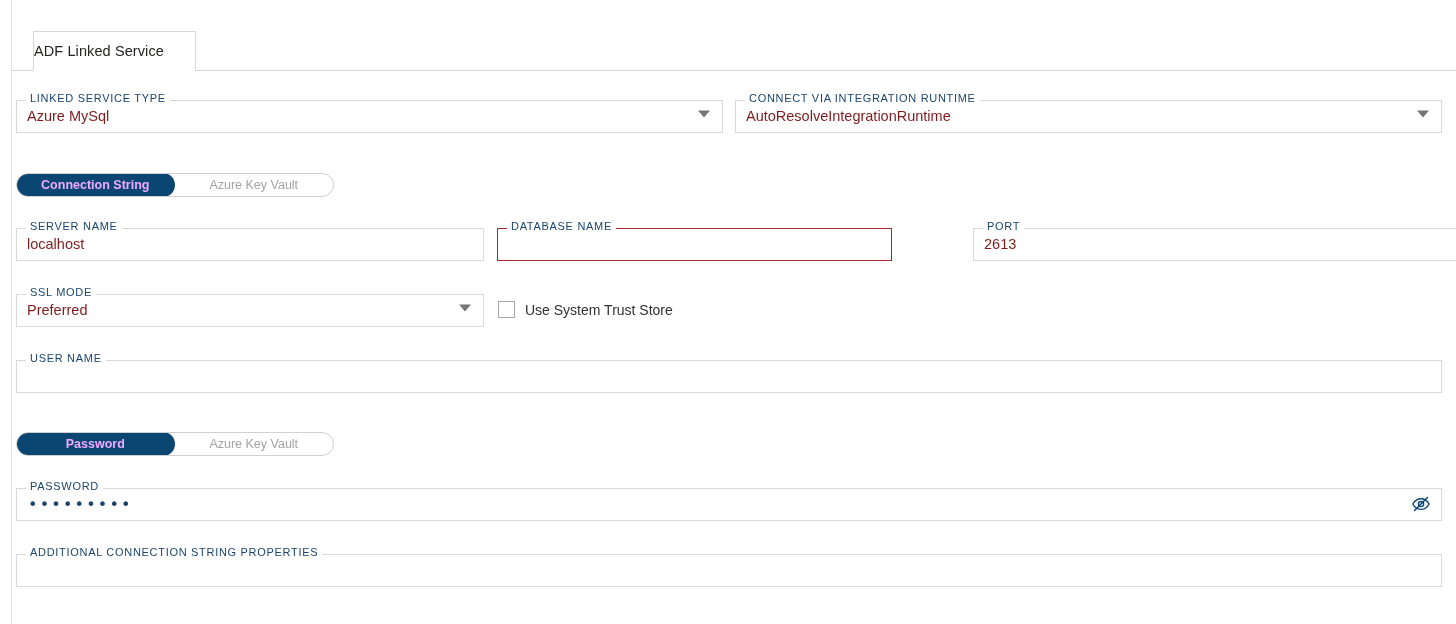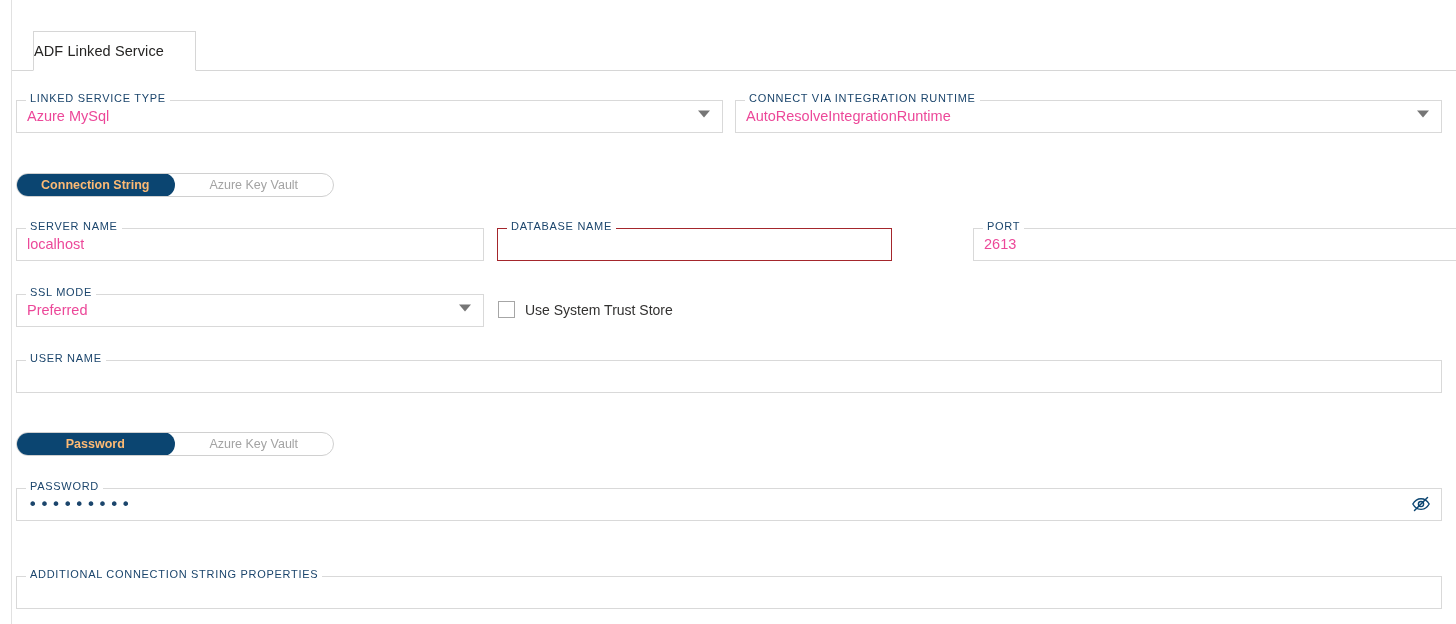--- a/index.html
+++ b/index.html
@@ -113,21 +113,21 @@
     z-index: 2;
     text-transform: uppercase;
   }
   .field-value {
     position: absolute;
     left: 11px;
     top: 50%;
     transform: translateY(-50%);
     margin-top: 4px;
     font-size: 14.5px;
-    color: #ec4899;
+    color: #7f1d1d;
     white-space: nowrap;
     overflow: hidden;
   }
   .field-value.empty { color: #a19f9d; }
 
   .field-input-hit {
     position: absolute;
     left: 1px; right: 1px; top: 10px; bottom: 1px;
     background: transparent;
     cursor: text;
@@ -193,21 +193,21 @@
     display: flex;
     align-items: center;
     justify-content: center;
     font-size: 12.5px;
     cursor: pointer;
     user-select: none;
     height: 100%;
   }
   .pill-opt.active {
     background: #0b4571;
-    color: #fdba74;
+    color: #f0abfc;
     border-radius: 13px;
     font-weight: bold;
     margin: -1px 0 -1px -1px;
     height: calc(100% + 2px);
     box-sizing: border-box;
   }
   .pill-opt.inactive {
     color: #a3a3a3;
   }
 
@@ -320,21 +320,21 @@
       <div class="field-input-hit"></div>
       <div class="eye-btn">
         <svg width="20" height="20" viewBox="0 0 24 24" fill="none" stroke="#0b4571" stroke-width="1.7" stroke-linecap="round">
           <path d="M2.2 12S5.8 5.6 12 5.6 21.8 12 21.8 12 18.2 18.4 12 18.4 2.2 12 2.2 12z"></path>
           <circle cx="12" cy="12" r="3.1"></circle>
           <line x1="4.2" y1="19.8" x2="19.8" y2="4.2"></line>
         </svg>
       </div>
     </div>
 
-    <div class="field" style="left:16px; top:496px; width:1426px; height:42px;">
+    <div class="field" style="left:16px; top:474px; width:1426px; height:42px;">
       <div class="field-box"></div>
       <div class="field-legend">ADDITIONAL CONNECTION STRING PROPERTIES</div>
       <div class="field-value empty"></div>
       <div class="field-input-hit" placeholder=""></div>
     </div>
 
   </div>
 </div>
 
 </body></html>

